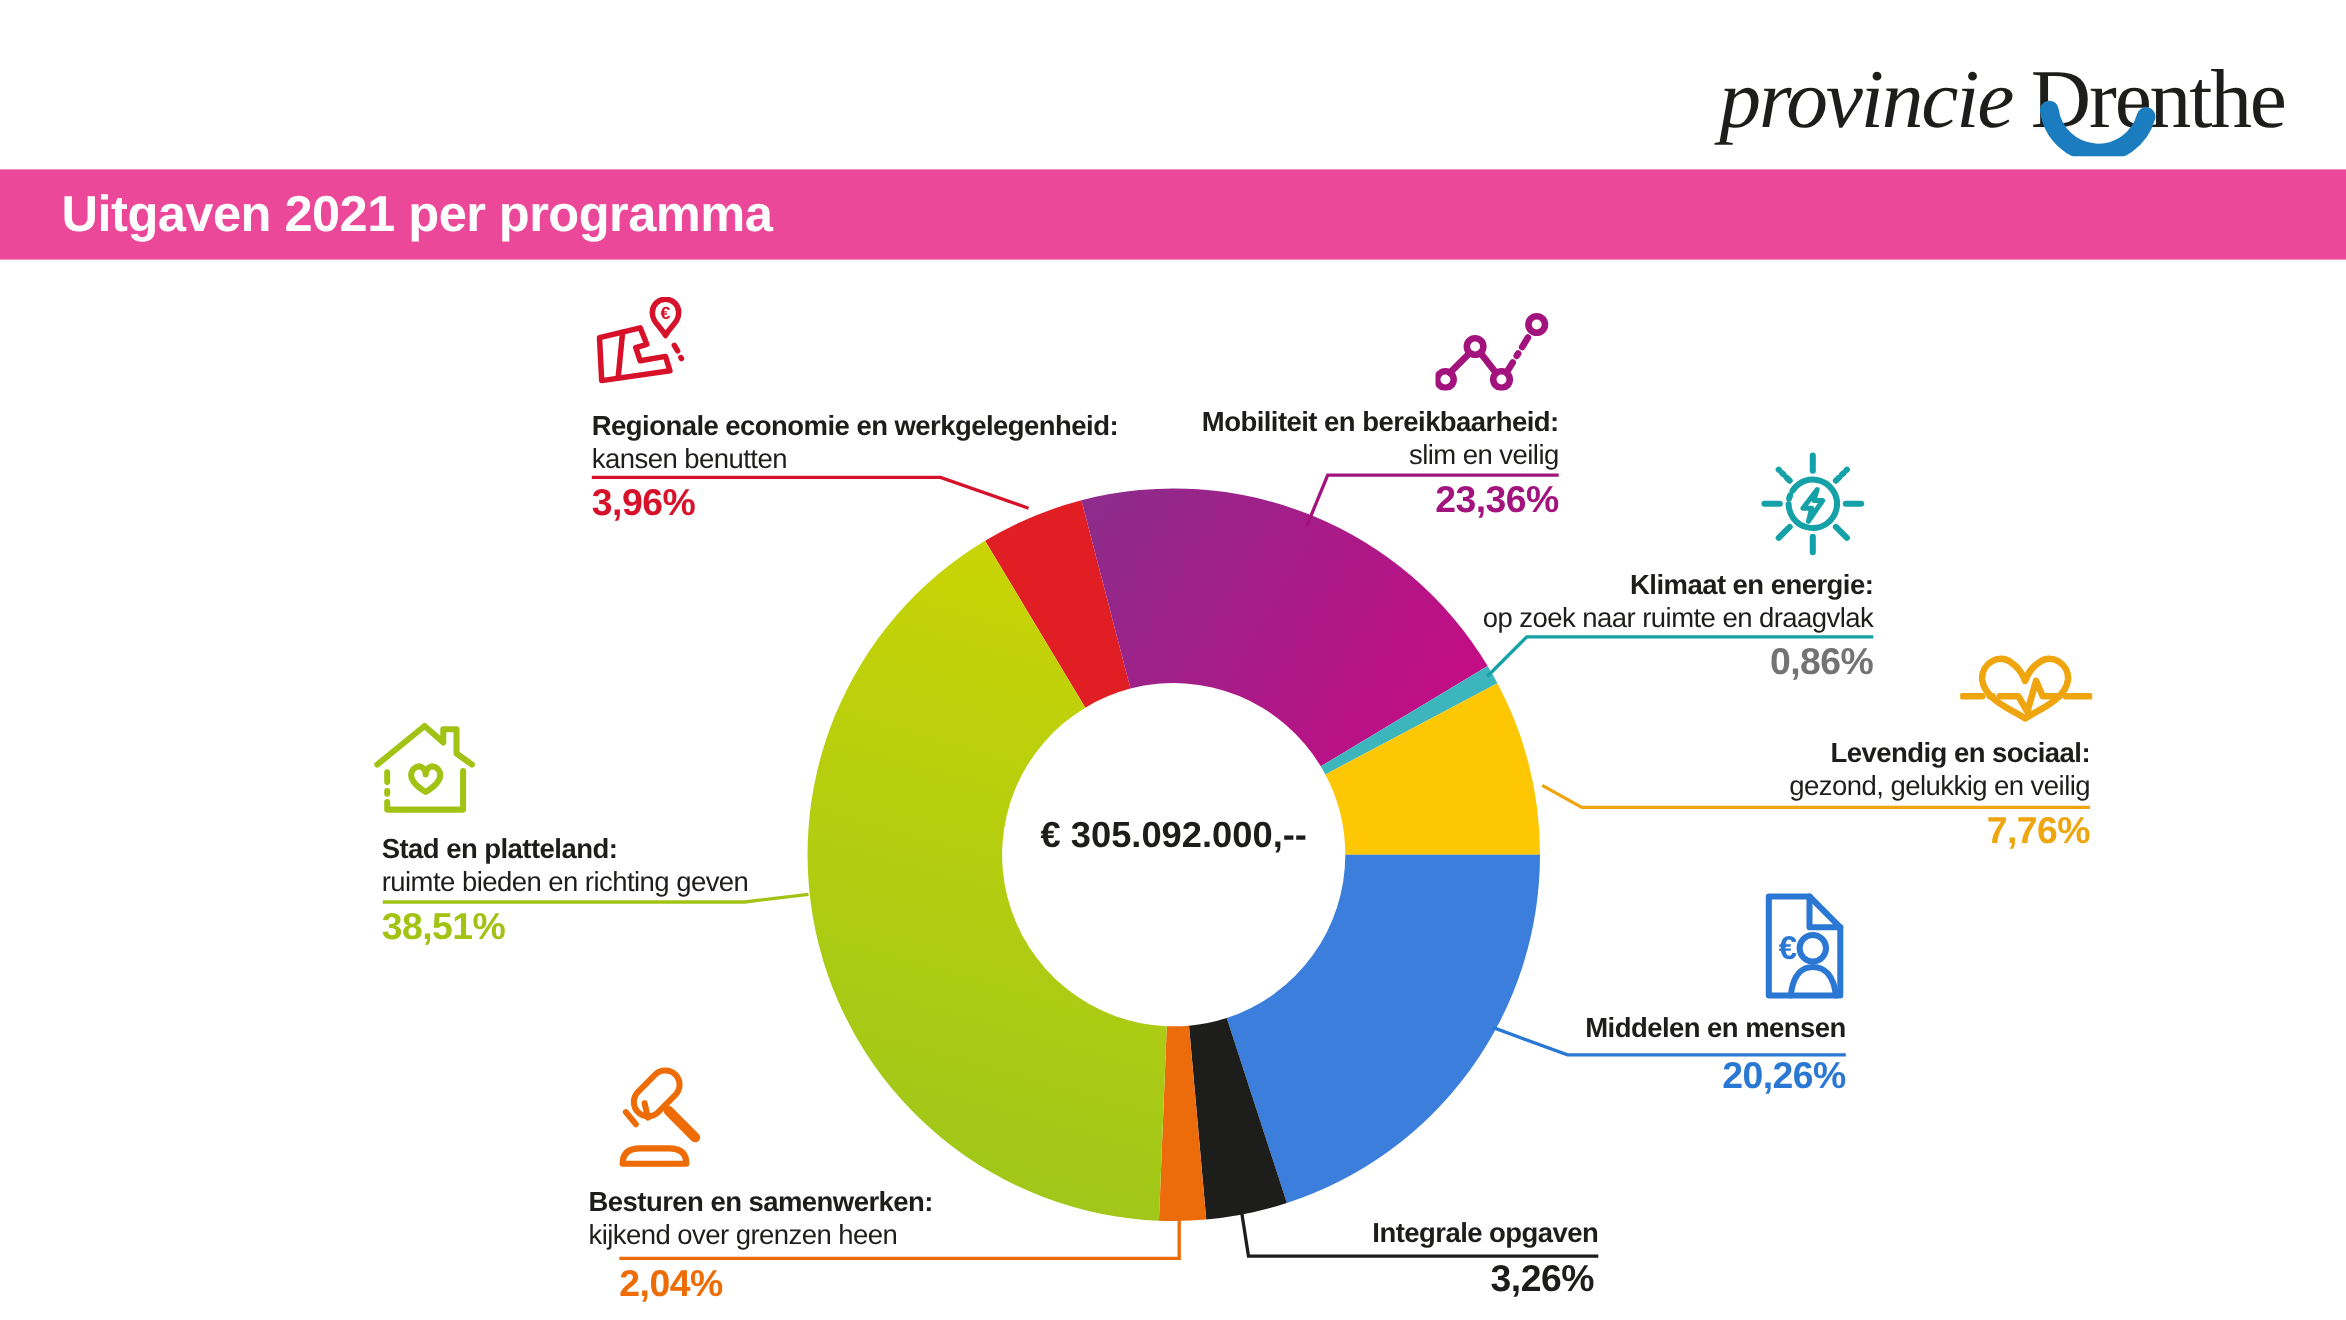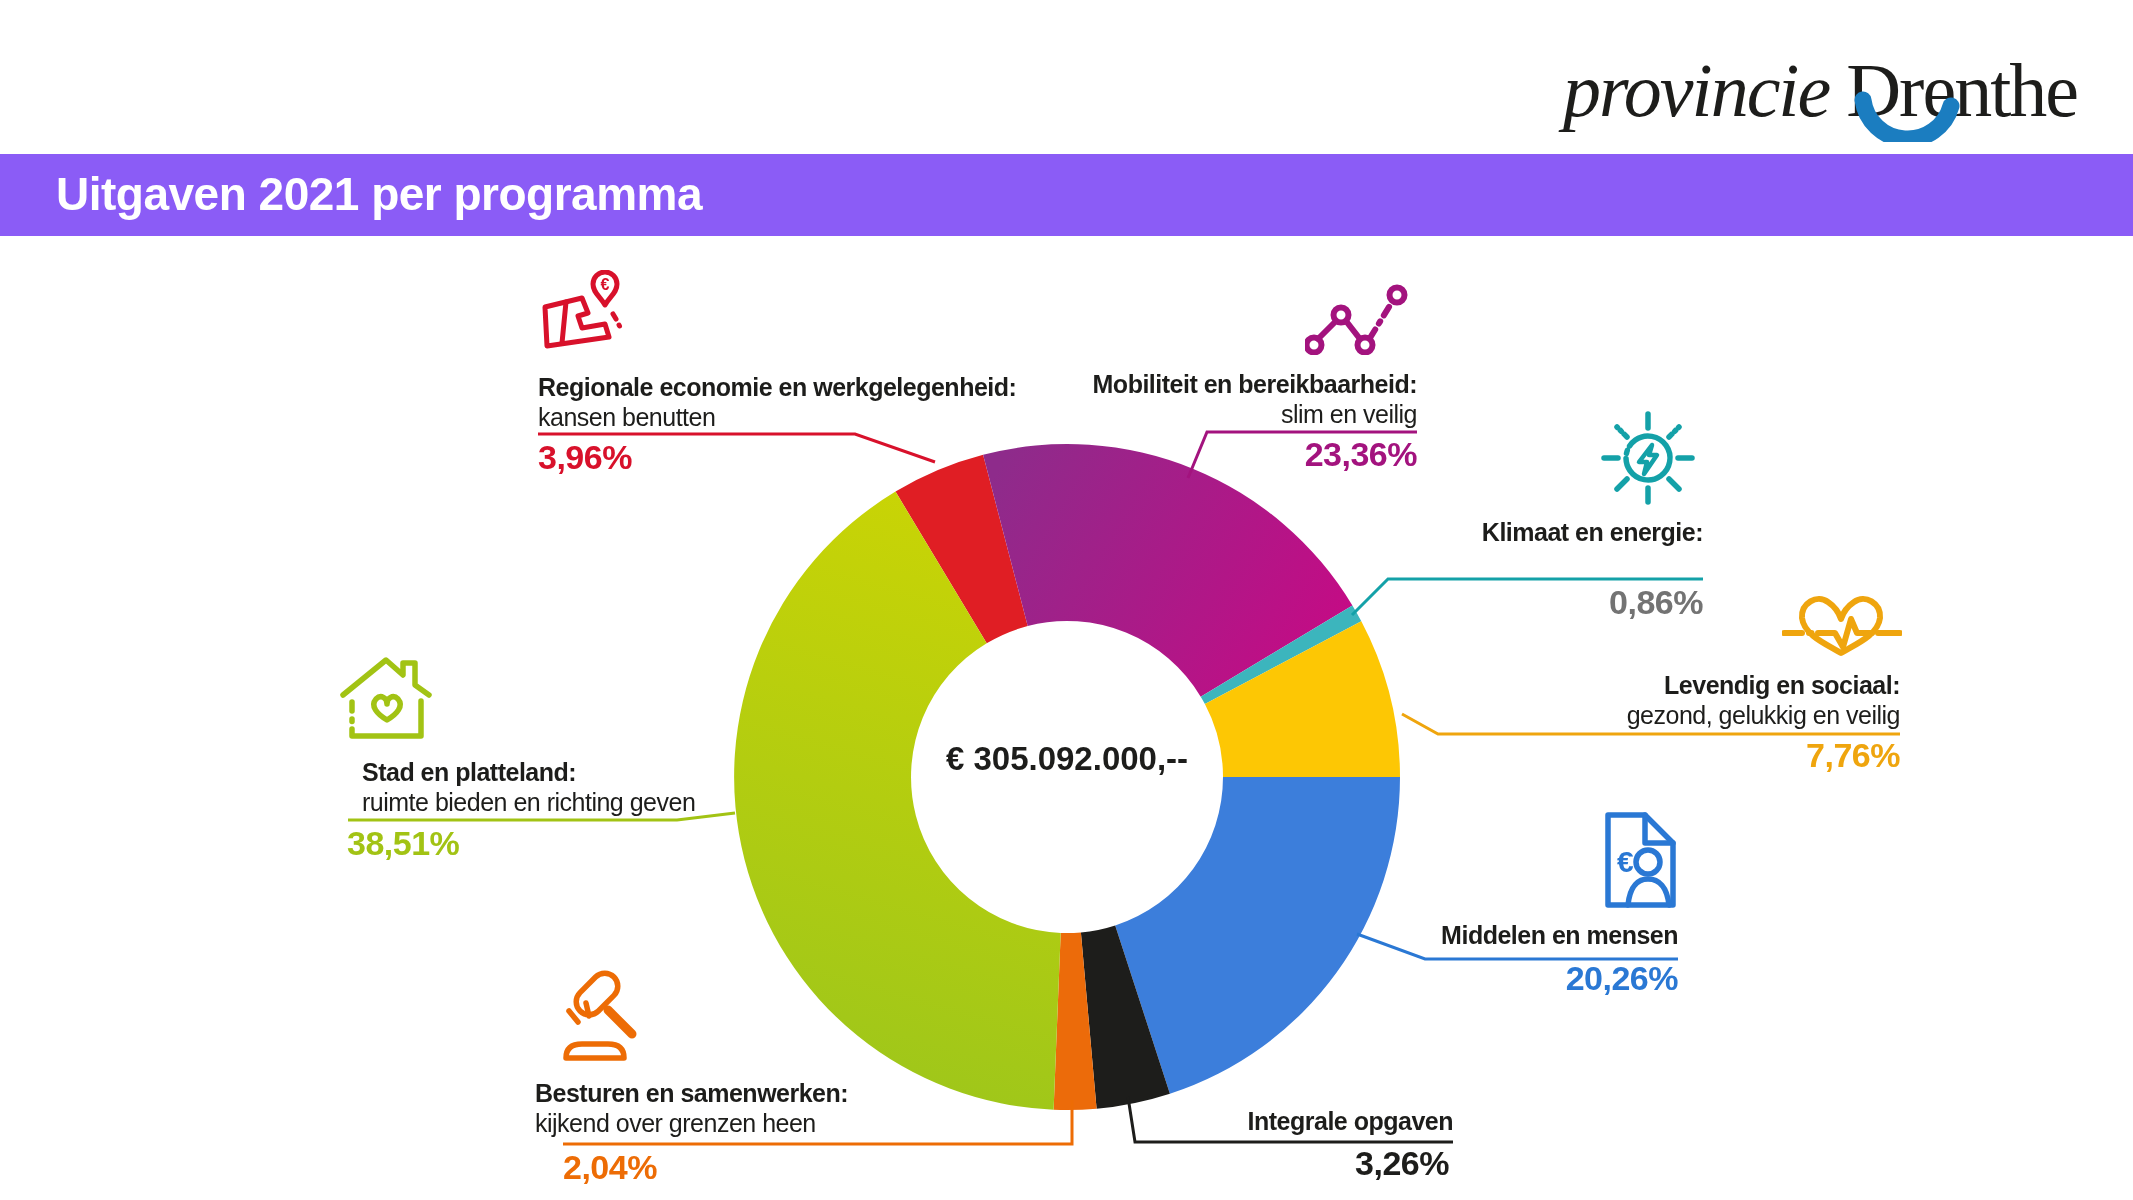--- a/index.html
+++ b/index.html
@@ -28,21 +28,21 @@
 
 <div id="canvas">
 
   <div class="logo">
     <svg class="logo-swoosh" width="530" height="90" viewBox="0 0 530 90">
       <path d="M300 48 A45 45 0 0 0 388 54" fill="none" stroke="#1b7dc0" stroke-width="17" stroke-linecap="round"></path>
     </svg>
     <span class="it">provincie</span><span> </span><span>Drenthe</span>
   </div>
 
-  <div class="bar" style="background: #8b5cf6;">
+  <div class="bar" style="background: #ec4899;">
     <h1>Uitgaven 2021 per programma</h1>
   </div>
 
   <svg id="stage" width="2133" height="1200" viewBox="0 0 2133 1200">
     <defs>
       <linearGradient id="gradMagenta" x1="0%" y1="20%" x2="100%" y2="60%">
         <stop offset="0%" stop-color="#8e2b8b"></stop>
           <stop offset="100%" stop-color="#c30c85"></stop>
       </linearGradient>
       <linearGradient id="gradGreen" x1="55%" y1="0%" x2="40%" y2="100%">
@@ -155,20 +155,21 @@
   <div class="pct" style="left: 538px; top: 439px; color: rgb(216, 17, 43);">3,96%</div>
 
   <div class="lbl right" style="right:716px;top:369px;">
     <div class="lt">Mobiliteit en bereikbaarheid:</div>
     <div>slim en veilig</div>
   </div>
   <div class="pct right" style="right: 716px; top: 436px; color: rgb(163, 19, 126);">23,36%</div>
 
   <div class="lbl right" style="right:430px;top:517px;">
     <div class="lt">Klimaat en energie:</div>
+    <div>op zoek naar ruimte en draagvlak</div>
   </div>
   <div class="pct right" style="right: 430px; top: 584px; color: #737373;">0,86%</div>
 
   <div class="lbl right" style="right:233px;top:670px;">
     <div class="lt">Levendig en sociaal:</div>
     <div>gezond, gelukkig en veilig</div>
   </div>
   <div class="pct right" style="right: 233px; top: 737px; color: rgb(239, 165, 14);">7,76%</div>
 
   <div class="lbl right" style="right:455px;top:920px;text-align:center;">
@@ -180,19 +181,19 @@
     <div class="lt">Integrale opgaven</div>
   </div>
   <div class="pct right" style="right: 684px; top: 1145px; color: rgb(29, 29, 27);">3,26%</div>
 
   <div class="lbl" style="left:535px;top:1078px;">
     <div class="lt">Besturen en samenwerken:</div>
     <div>kijkend over grenzen heen</div>
   </div>
   <div class="pct" style="left: 563px; top: 1149px; color: rgb(237, 108, 5);">2,04%</div>
 
-  <div class="lbl" style="left:362px;top:757px;">
+  <div class="lbl" style="left:347px;top:757px;">
     <div class="lt">Stad en platteland:</div>
     <div>ruimte bieden en richting geven</div>
   </div>
   <div class="pct" style="left: 347px; top: 825px; color: rgb(162, 195, 20);">38,51%</div>
 
 </div>
 
 </body></html>

